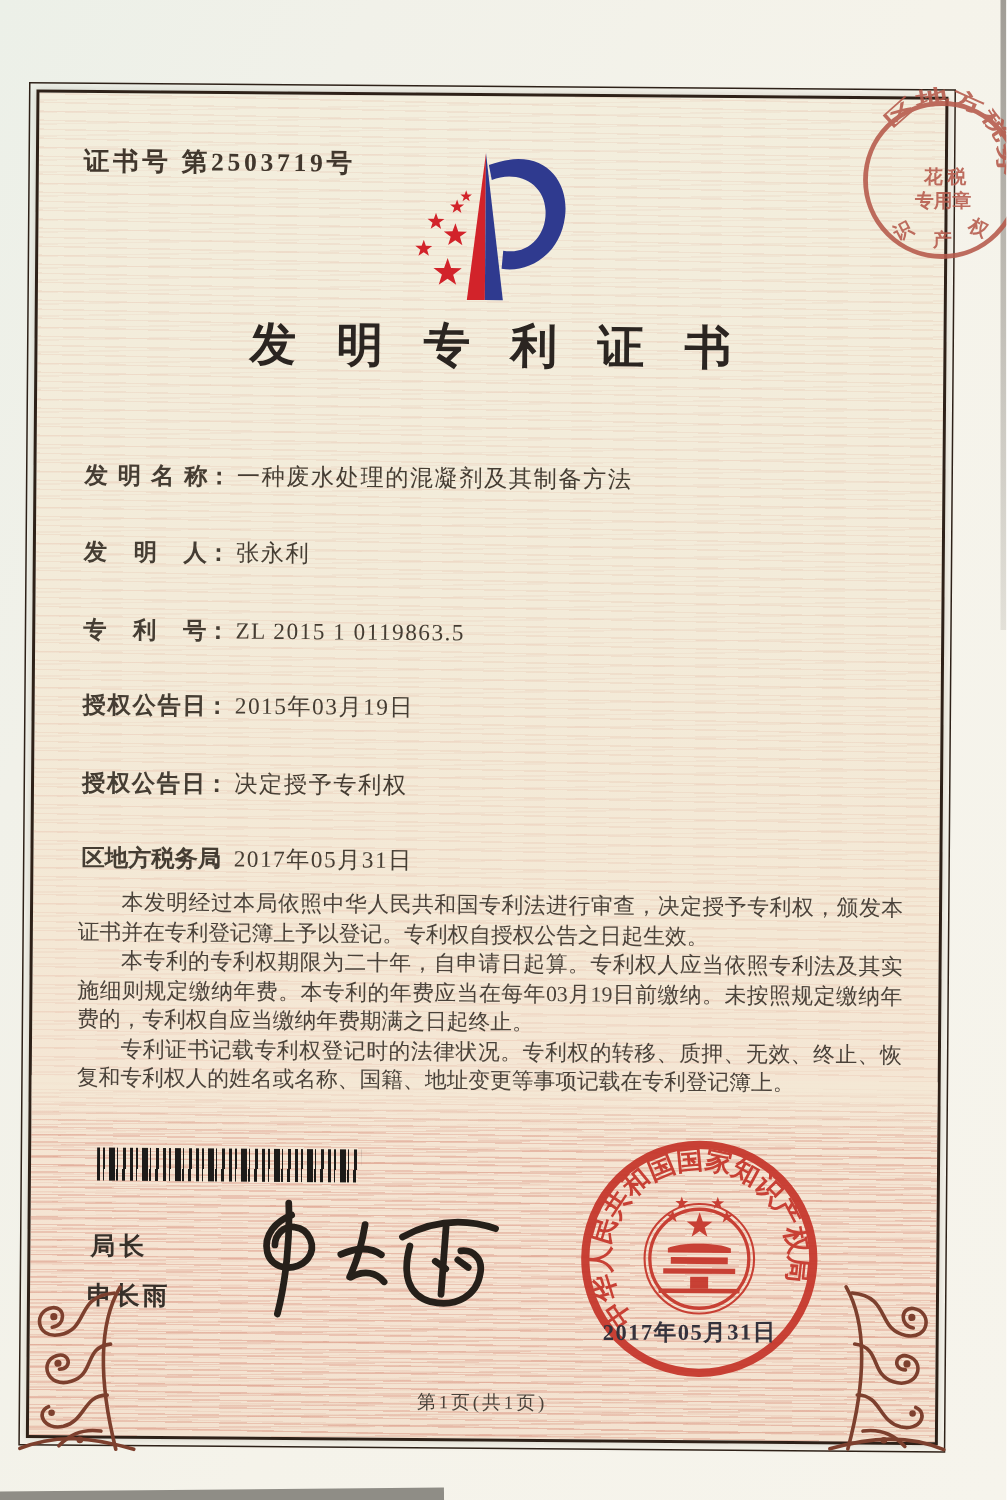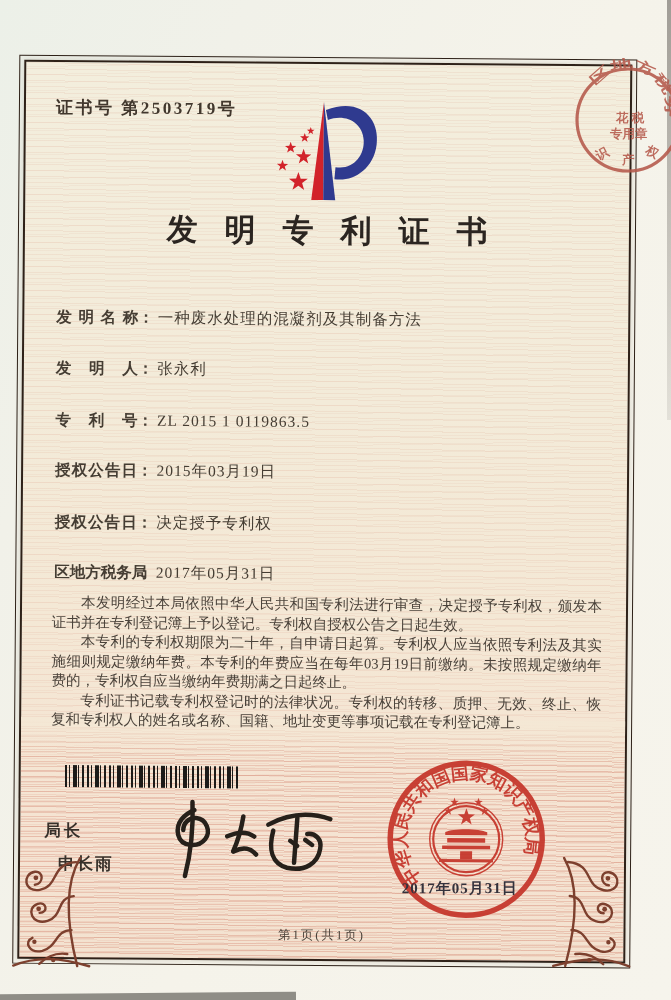--- a/index.html
+++ b/index.html
@@ -45,21 +45,21 @@
   .fvalue{letter-spacing:1px;}
   .row1{top:245px;} .row2{top:296px;} .row3{top:348px;} .row4{top:398px;} .row5{top:450px;} .row6{top:500px;}
   .body-text{position:absolute;left:30px;right:24px;top:531px;z-index:2;
     font-size:14.5px;line-height:19.5px;text-align:justify;color:#4a423a;}
   .body-text p{margin:0;text-indent:2em;}
   .barcode{position:absolute;left:44px;top:703px;width:176px;height:22px;z-index:2;
     background:repeating-linear-gradient(90deg,
       #1d1b19 0 2px,transparent 2px 4px,#1d1b19 4px 5px,transparent 5px 8px,
       #1d1b19 8px 12px,transparent 12px 13px,#1d1b19 13px 14px,transparent 14px 17px,
       #1d1b19 17px 19px,transparent 19px 22px);}
-  .director-label{position:absolute;left:24px;top:758px;z-index:2;
+  .director-label{position:absolute;left:40px;top:758px;z-index:2;
     font-family:"Liberation Sans","DejaVu Sans",sans-serif;
     font-size:16.5px;font-weight:bold;letter-spacing:3px;color:#37302a;}
   .director-name{position:absolute;left:38px;top:791px;z-index:2;
     font-family:"Liberation Sans","DejaVu Sans",sans-serif;
     font-size:16.5px;font-weight:bold;letter-spacing:2px;color:#37302a;}
   .signature-svg{position:absolute;left:126px;top:733px;z-index:3;}
   .seal-svg{position:absolute;left:361px;top:689px;z-index:3;opacity:.93;}
   .seal-date{position:absolute;left:382px;top:814px;z-index:4;
     font-size:15px;font-weight:bold;letter-spacing:1px;color:#34323c;transform:rotate(-.6deg);}
   .footer-page{position:absolute;left:0;right:0;top:863px;z-index:2;text-align:center;

